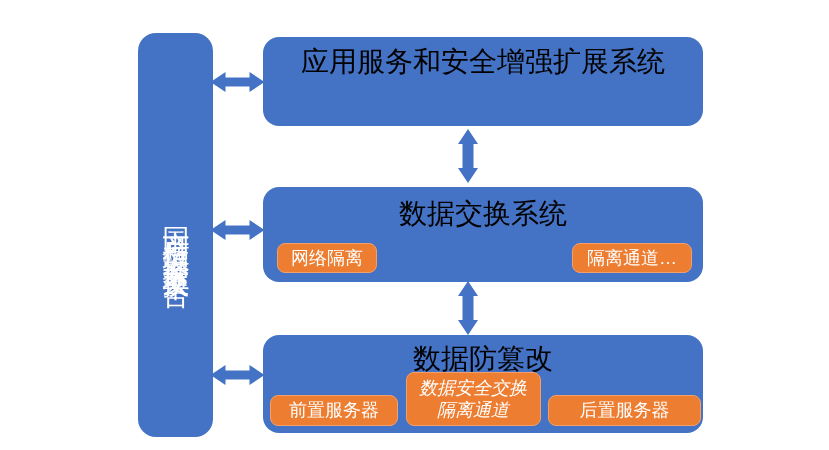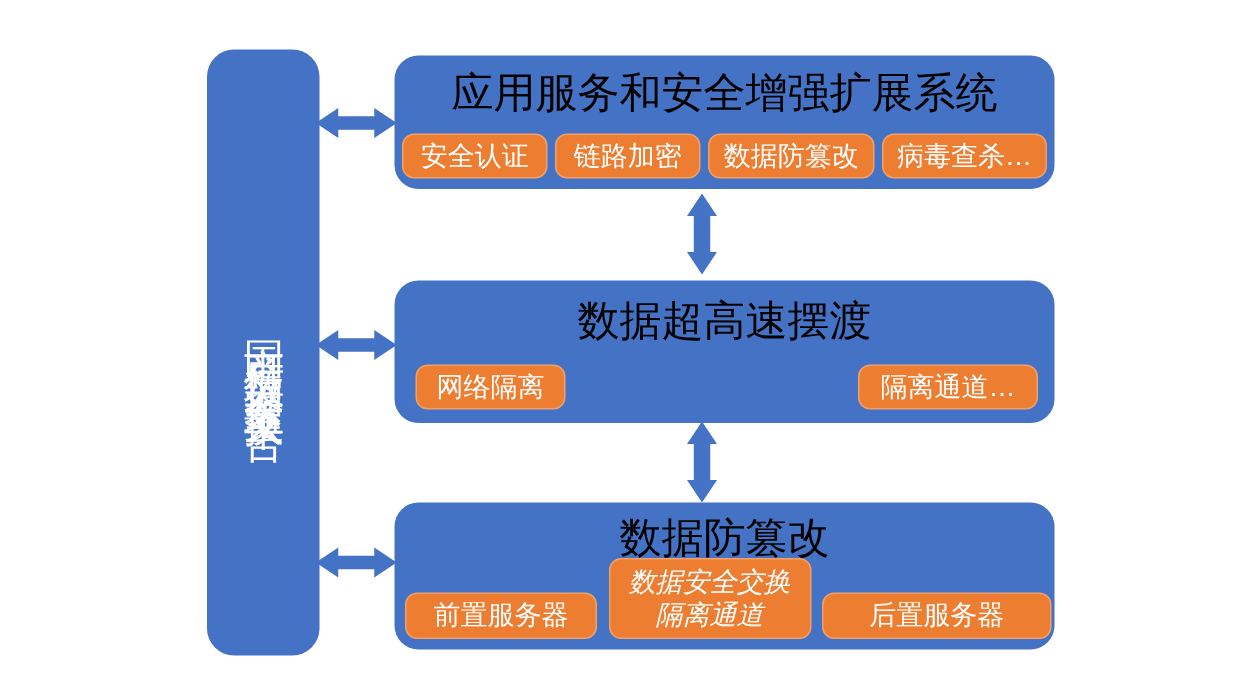--- a/index.html
+++ b/index.html
@@ -120,30 +120,24 @@
 
   <svg class="arrow" style="left:457px; top:129px;" width="22" height="54" viewBox="0 0 22 54">
     <path d="M11 0 L21 15 H16.5 V39 H21 L11 54 L1 39 H5.5 V15 H1 Z"></path>
   </svg>
   <svg class="arrow" style="left:457px; top:281px;" width="22" height="54" viewBox="0 0 22 54">
     <path d="M11 0 L21 15 H16.5 V39 H21 L11 54 L1 39 H5.5 V15 H1 Z"></path>
   </svg>
 
   <div class="layer layer-1">
     <div class="layer-title">应用服务和安全增强扩展系统</div>
-    <div class="chip-row">
-      <div class="chip chip-h30" style="width:97px">安全认证</div>
-      <div class="chip chip-h30" style="width:97px">链路加密</div>
-      <div class="chip chip-h30" style="width:111px">数据防篡改</div>
-      <div class="chip chip-h30" style="width:110px">病毒查杀…</div>
-    </div>
   </div>
 
   <div class="layer layer-2">
-    <div class="layer-title">数据超高速摆渡</div>
+    <div class="layer-title">数据交换系统</div>
     <div class="chip-row">
       <div class="chip chip-h30" style="width:100px">网络隔离</div>
       <div class="chip chip-h30" style="width:120px">隔离通道…</div>
     </div>
   </div>
 
   <div class="layer layer-3">
     <div class="layer-title">数据防篡改</div>
     <div class="chip-row">
       <div class="chip chip-h31" style="width:128px">前置服务器</div>

